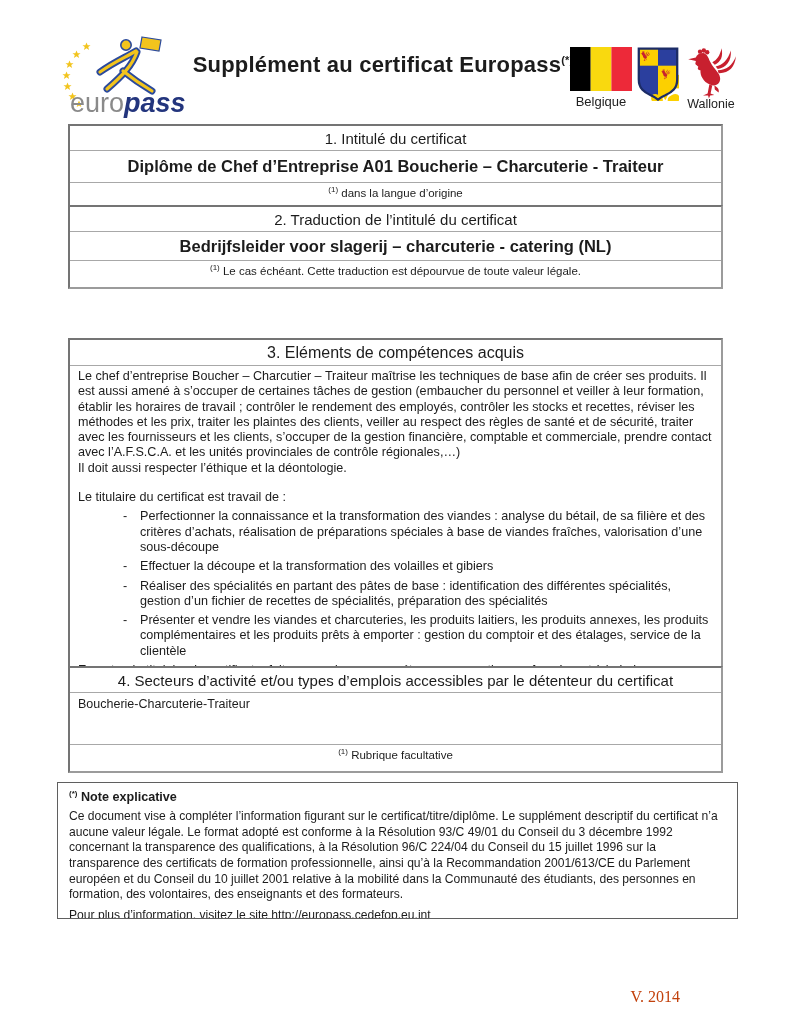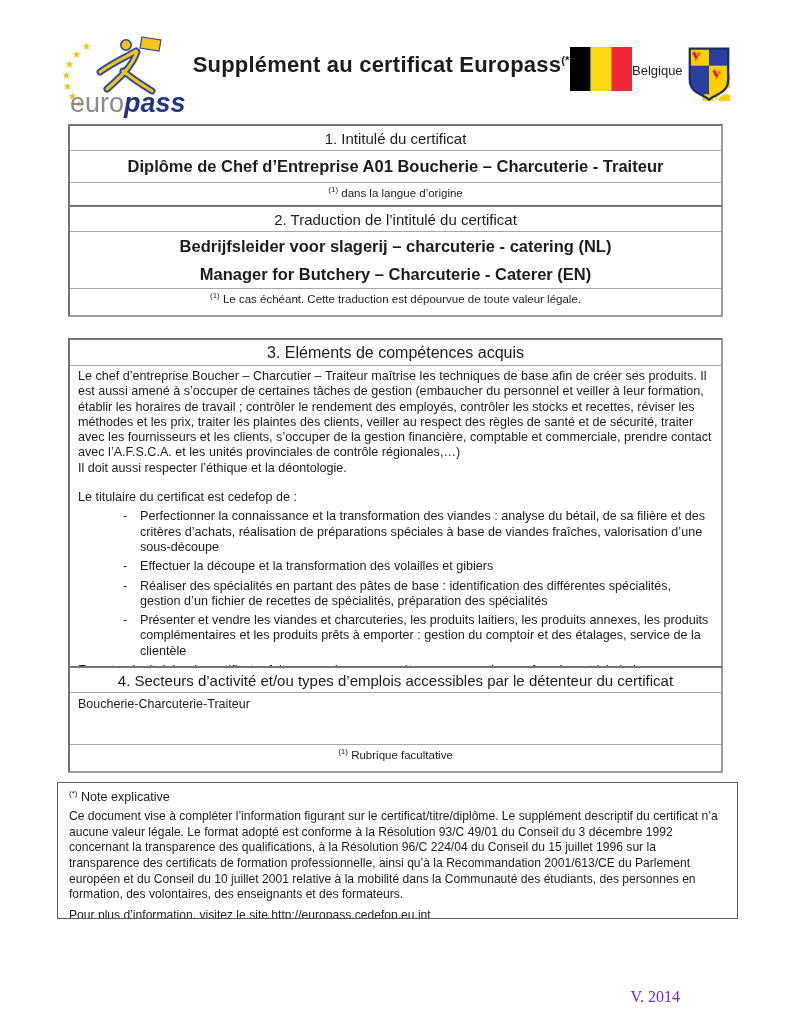--- a/index.html
+++ b/index.html
@@ -9,21 +9,21 @@
     font-family:"Liberation Sans", sans-serif; color:#1c1c1c;
   }
   
   .logo { position:absolute; left:60px; top:36px; width:135px; height:82px; }
   .page-title {
     position:absolute; left:192px; top:52px; width:382px; text-align:center;
     font-size:22px; font-weight:bold; letter-spacing:0.2px;
   }
   .page-title sup { font-size:11px; }
   .flags { position:absolute; left:570px; top:47px; display:flex; align-items:flex-start; }
-  .flagfig { display:flex; flex-direction:row; align-items:center; }
+  .flagfig { display:flex; flex-direction:column; align-items:center; }
   .flagfig .cap { font-size:13px; margin-top:3px; color:#222; }
   .flag-be { margin-right:5px; }
   .arms { margin:0 5px 0 0; }
   
   .box {
     position:absolute; left:68px; width:655px; background:#fff;
     border:2px solid; border-color:#747474 #9b9b9b #9b9b9b #747474;
   }
   .bh { text-align:center; font-size:15px; padding:4px 4px 3px; border-bottom:1px solid #a8a8a8; }
   .cline { text-align:center; font-weight:bold; font-size:16.5px; padding:6px 6px; }
@@ -38,27 +38,27 @@
   .bullet { position:relative; padding-left:62px; margin-top:4px; }
   .bullet::before { content:"-"; position:absolute; left:45px; }
   .outro { margin-top:4px; }
   #box4 { top:666px; height:107px; display:flex; flex-direction:column; }
   #box4 .body { flex:1; padding:4px 8px; font-size:12.5px; line-height:15px; }
   
   .note {
     position:absolute; left:57px; top:782px; width:681px; height:137px;
     border:1px solid #5f5f5f; padding:6px 11px; overflow:hidden;
   }
-  .note .ttl { font-size:12.6px; font-weight:normal; }
+  .note .ttl { font-size:12.6px; font-weight:bold; }
   .note .ttl sup { font-size:8px; }
   .note p { font-size:12.1px; line-height:15.6px; margin-top:5px; }
   
   .version {
     position:absolute; top:988px; left:0; width:680px; text-align:right;
-    font-family:"Liberation Serif", serif; font-size:16px; color:#6d28d9;
+    font-family:"Liberation Serif", serif; font-size:16px; color:#c2410c;
   }
 </style>
 </head>
 <body>
 
 <svg width="0" height="0" style="position:absolute" aria-hidden="true">
   <defs>
     <symbol id="star" viewBox="-5 -5 10 10">
       <polygon points="0,-4.5 1.3,-1.4 4.5,-1.4 1.9,0.6 2.9,3.9 0,1.9 -2.9,3.9 -1.9,0.6 -4.5,-1.4 -1.3,-1.4"></polygon>
     </symbol>
@@ -134,43 +134,48 @@
         <rect width="40" height="52" fill="#2b3f9e"></rect>
         <rect x="0" y="0" width="20" height="18" fill="#fcd000"></rect>
         <rect x="20" y="18" width="20" height="34" fill="#fcd000"></rect>
       </g>
       <use href="#coq" transform="translate(2.5,2.5) scale(0.25)"></use>
       <use href="#coq" transform="translate(22,20) scale(0.25)"></use>
       <use href="#fdl" fill="#fcd000" transform="translate(30,8) scale(0.85)"></use>
       <use href="#fdl" fill="#fcd000" transform="translate(10,27) scale(0.85)"></use>
       <path d="M1.5,1.5 H38.5 V31 C38.5,40 33.5,43.5 27,46.5 C23.5,48 21.5,49.3 20,50.6 C18.5,49.3 16.5,48 13,46.5 C6.5,43.5 1.5,40 1.5,31 Z" fill="none" stroke="#1c2c66" stroke-width="2.2"></path>
     </svg>
+    <div class="flagfig">
+      <svg width="54" height="54" viewBox="0 0 60 64">
+        <use href="#coq"></use>
+      </svg>
+      <div class="cap" style="margin-top:-4px;font-size:12.5px">Wallonie</div>
+    </div>
   </div>
 </div>
 
 <div class="box" id="box1">
   <div class="bh">1. Intitulé du certificat</div>
   <div class="cline" style="border-bottom:1px solid #a8a8a8;">Diplôme de Chef d’Entreprise A01 Boucherie – Charcuterie - Traiteur</div>
   <div class="foot" style="border-top:none"><sup>(1)</sup><span> dans la langue d’origine</span></div>
 </div>
 
 <div class="box" id="box2">
   <div class="bh">2. Traduction de l’intitulé du certificat</div>
   <div class="tline">Bedrijfsleider voor slagerij – charcuterie - catering (NL)</div>
-  <div class="tline">Manager for Butchery – Charcuterie - Caterer (EN)</div>
   <div class="foot"><sup>(1)</sup><span> Le cas échéant. Cette traduction est dépourvue de toute valeur légale.</span></div>
 </div>
 
 <div class="box" id="box3">
   <div class="bh" style="font-size:16px">3. Eléments de compétences acquis</div>
   <div class="body">
     <div>Le chef d’entreprise Boucher – Charcutier – Traiteur maîtrise les techniques de base afin de créer ses produits. Il est aussi amené à s’occuper de certaines tâches de gestion (embaucher du personnel et veiller à leur formation, établir les horaires de travail ; contrôler le rendement des employés, contrôler les stocks et recettes, réviser les méthodes et les prix, traiter les plaintes des clients, veiller au respect des règles de santé et de sécurité, traiter avec les fournisseurs et les clients, s’occuper de la gestion financière, comptable et commerciale, prendre contact avec l’A.F.S.C.A. et les unités provinciales de contrôle régionales,…)</div>
     <div>Il doit aussi respecter l’éthique et la déontologie.</div>
     <div class="gap"></div>
-    <div>Le titulaire du certificat est cedefop de :</div>
+    <div>Le titulaire du certificat est travail de :</div>
     <div class="bullet">Perfectionner la connaissance et la transformation des viandes : analyse du bétail, de sa filière et des critères d’achats, réalisation de préparations spéciales à base de viandes fraîches, valorisation d’une sous-découpe</div>
     <div class="bullet">Effectuer la découpe et la transformation des volailles et gibiers</div>
     <div class="bullet">Réaliser des spécialités en partant des pâtes de base : identification des différentes spécialités, gestion d’un fichier de recettes de spécialités, préparation des spécialités</div>
     <div class="bullet">Présenter et vendre les viandes et charcuteries, les produits laitiers, les produits annexes, les produits complémentaires et les produits prêts à emporter : gestion du comptoir et des étalages, service de la clientèle</div>
     <div class="outro">En outre, le titulaire du certificat a fait preuve de ses compétences en gestion conformément à la Loi-programme du 10 février 1998 pour la promotion de l’entreprise indépendante (MB 21/02/1998)</div>
   </div>
 </div>
 
 <div class="box" id="box4">
   <div class="bh">4. Secteurs d’activité et/ou types d’emplois accessibles par le détenteur du certificat</div>

